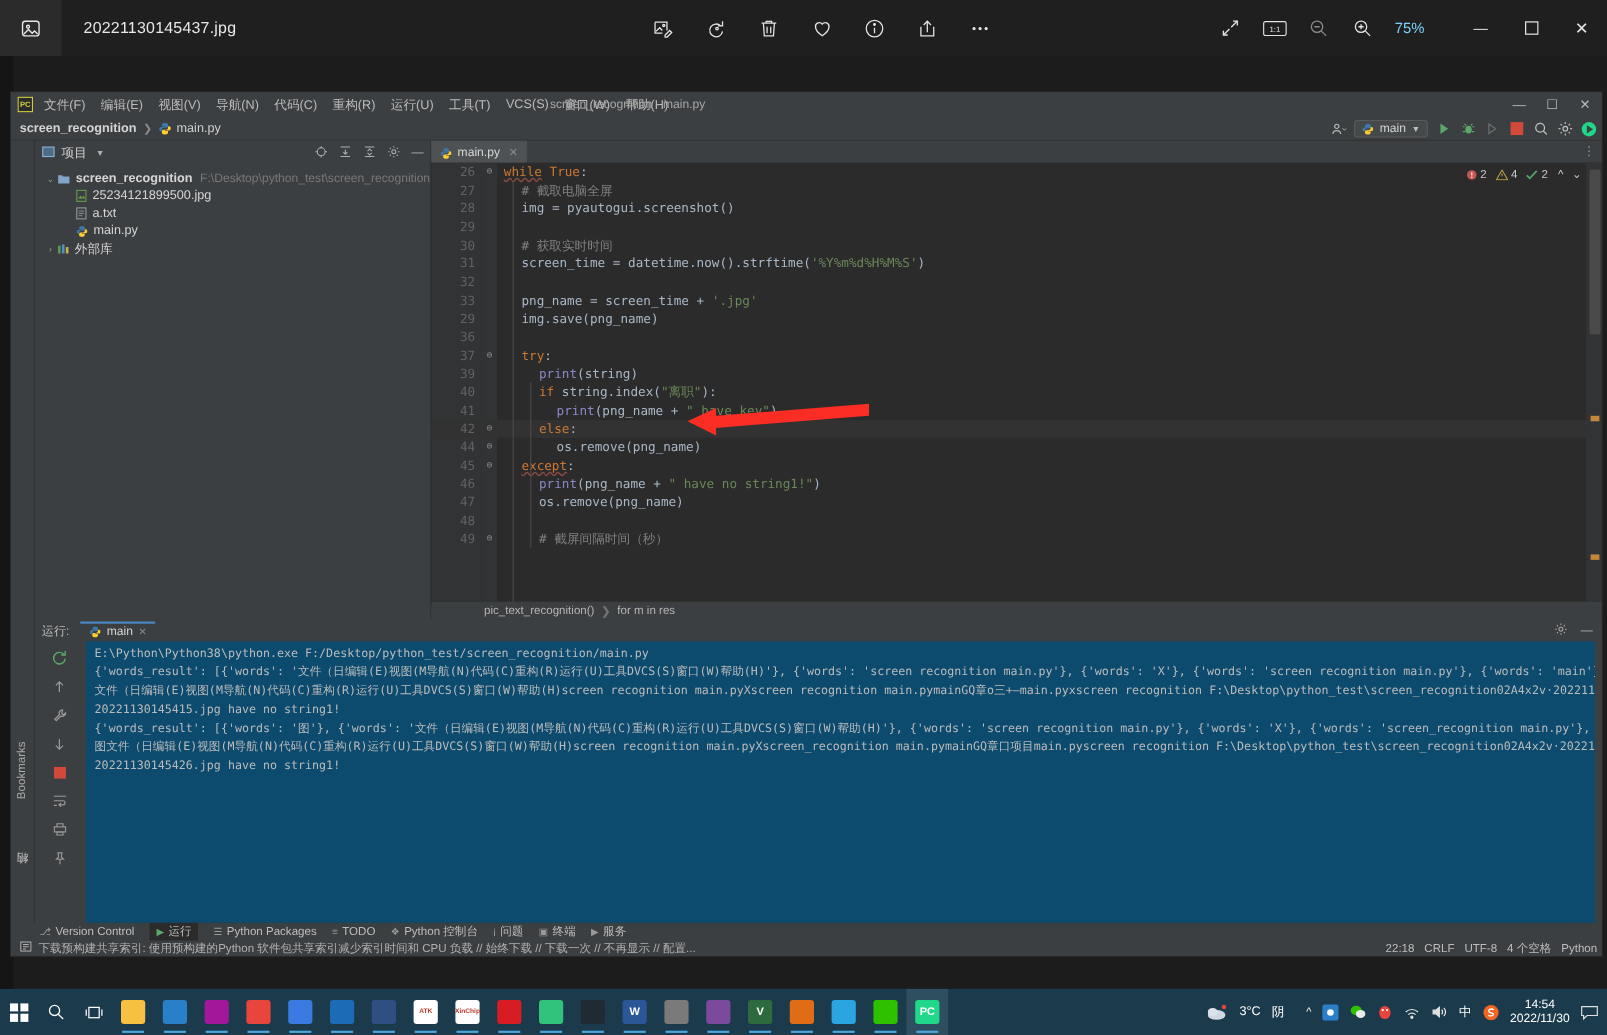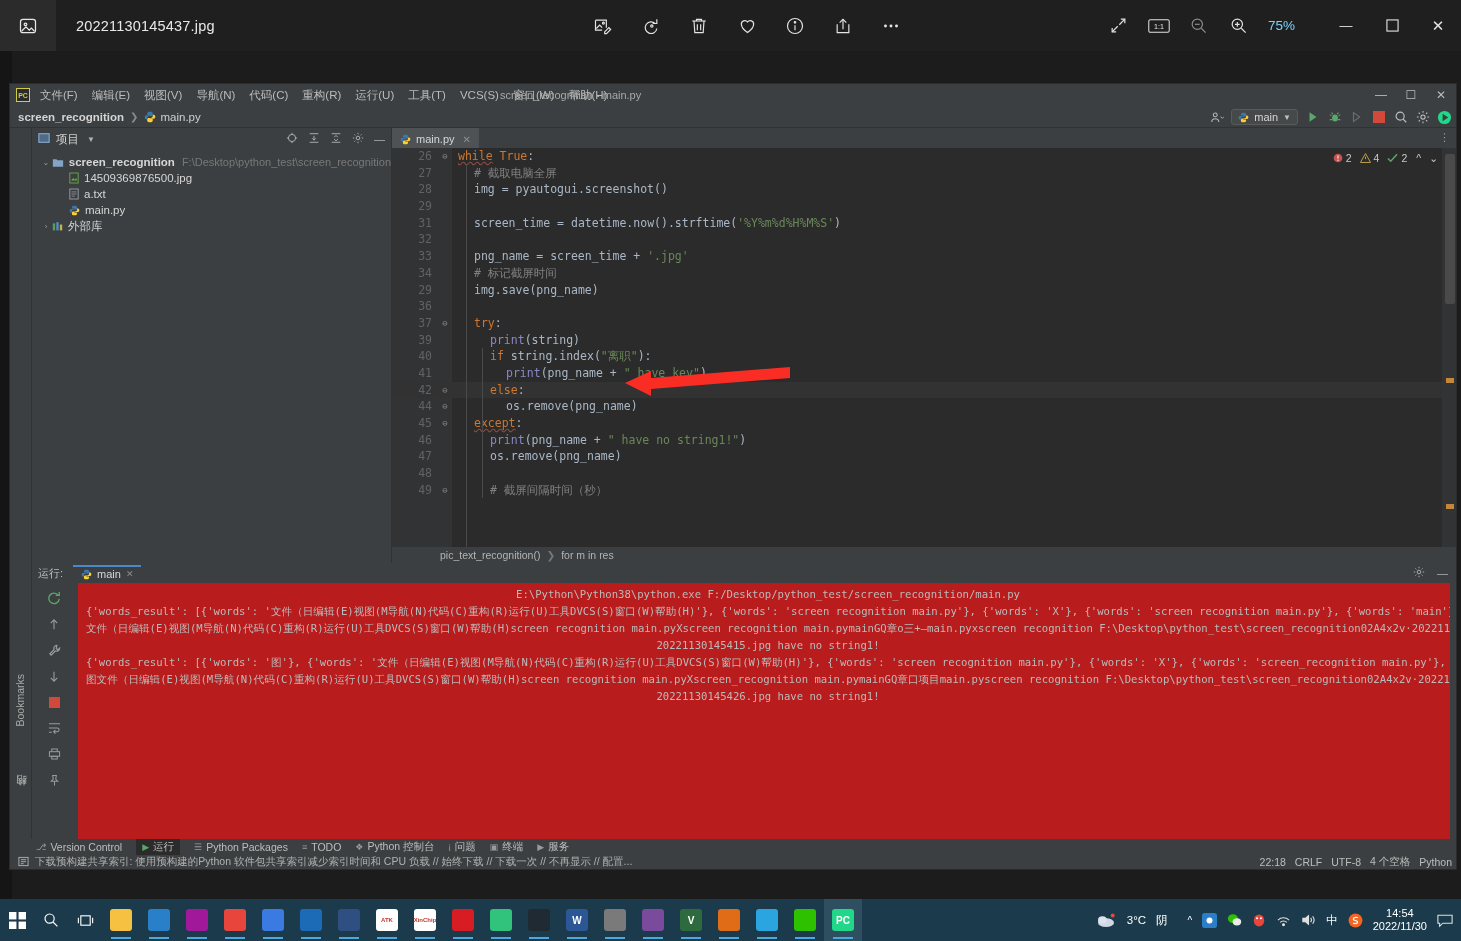--- a/index.html
+++ b/index.html
@@ -162,23 +162,23 @@
   .run-head { height:20px; display:flex; align-items:center; padding-left:6px; position:relative; }
   .run-head-label { color:#bdbdbd; font-size:11px; margin-right:10px; }
   .run-tab {
     display:flex; align-items:center; gap:5px; padding:1px 8px; border-top:2px solid #4a88c7;
     color:#d6d6d6; font-size:11px;
   }
   .run-head-right { position:absolute; right:8px; display:flex; gap:12px; align-items:center; }
   .run-gutter { position:absolute; left:0; top:20px; width:44px; bottom:0; background:#3c3f41; }
   .run-gutter .rg { width:26px; height:22px; margin:4px auto 0; display:flex; align-items:center; justify-content:center; }
   .console {
-    position:absolute; left:46px; top:20px; right:6px; bottom:0; background:#b91c1c;
+    position:absolute; left:46px; top:20px; right:6px; bottom:0; background:#0c4a6e;
     font-family:"DejaVu Sans Mono", monospace; font-size:10.6px; line-height:17px;
-    color:#bbbbbb; padding:3px 0 0 8px; overflow:hidden; white-space:pre;text-align:center;
+    color:#bbbbbb; padding:3px 0 0 8px; overflow:hidden; white-space:pre;
   }
   .console-scroll { position:absolute; right:0; top:20px; width:6px; bottom:0; background:#3c3f41; }
 
   
   .pc-status {
     position:absolute; left:0; bottom:0; width:100%; height:30px; background:#3c3f41;
   }
   .pc-status-tools {
     height:16px; display:flex; align-items:center; padding-left:26px; gap:14px;
     font-size:10.5px; color:#bdbdbd;
@@ -485,21 +485,21 @@
             <span class="tree-label bold">screen_recognition</span>
             <span class="tree-path">F:\Desktop\python_test\screen_recognition</span>
           </div>
           <div class="tree-row" style="padding-left:33px;">
             <span style="margin-right:5px;display:inline-flex;">
               <svg width="10" height="12" viewBox="0 0 12 14">
                   <rect x="1" y="1" width="10" height="12" fill="none" stroke="#6aa84f" stroke-width="1.1"></rect>
                   <path d="M2.5 10l2.5-3 2 2 1.5-2 1.5 3z" fill="#6aa84f"></path>
                 </svg>
             </span>
-            <span class="tree-label">14509369876500.jpg</span>
+            <span class="tree-label">25234121899500.jpg</span>
           </div>
           <div class="tree-row" style="padding-left:33px;">
             <span style="margin-right:5px;display:inline-flex;">
               <svg width="10" height="12" viewBox="0 0 12 14">
                   <rect x="1" y="1" width="10" height="12" fill="none" stroke="#9aa0a6" stroke-width="1.1"></rect>
                   <path d="M3 4.5h6M3 7h6M3 9.5h4" stroke="#9aa0a6" stroke-width="0.9"></path>
                 </svg>
             </span>
             <span class="tree-label">a.txt</span>
           </div>
@@ -543,24 +543,24 @@
 
         <div class="code-area">
           <div class="gutter"></div>
           <div class="fold-col"></div>
           <div class="caret-line" style="top:233.8px;"></div>
           <div class="codelines" id="codelines">
               <div class="cline"><span class="lnum">26</span><span class="fold">⊖</span><span class="ctext" style="left: 66px;"><span class="kw err-underline">while</span><span class="id"> </span><span class="kw">True</span><span class="id">:</span></span></div>
               <div class="cline"><span class="lnum">27</span><span class="ctext" style="left: 82px;"><span class="cmt"># 截取电脑全屏</span></span></div>
               <div class="cline"><span class="lnum">28</span><span class="ctext" style="left: 82px;"><span class="id">img</span><span class="id"> = </span><span class="id">pyautogui</span><span class="id">.</span><span class="id">screenshot</span><span class="id">()</span></span></div>
               <div class="cline"><span class="lnum">29</span><span class="ctext" style="left: 66px;"></span></div>
+              <div class="cline"><span class="lnum">30</span><span class="ctext" style="left: 82px;"><span class="cmt"># 获取实时时间</span></span></div>
               <div class="cline"><span class="lnum">31</span><span class="ctext" style="left: 82px;"><span class="id">screen_time</span><span class="id"> = </span><span class="id">datetime</span><span class="id">.</span><span class="id">now</span><span class="id">().</span><span class="id">strftime</span><span class="id">(</span><span class="str">'%Y%m%d%H%M%S'</span><span class="id">)</span></span></div>
               <div class="cline"><span class="lnum">32</span><span class="ctext" style="left: 66px;"></span></div>
               <div class="cline"><span class="lnum">33</span><span class="ctext" style="left: 82px;"><span class="id">png_name</span><span class="id"> = </span><span class="id">screen_time</span><span class="id"> + </span><span class="str">'.jpg'</span></span></div>
-              <div class="cline"><span class="lnum">34</span><span class="ctext" style="left: 82px;"><span class="cmt"># 标记截屏时间</span></span></div>
               <div class="cline"><span class="lnum">29</span><span class="ctext" style="left: 82px;"><span class="id">img</span><span class="id">.</span><span class="id">save</span><span class="id">(png_name)</span></span></div>
               <div class="cline"><span class="lnum">36</span><span class="ctext" style="left: 66px;"></span></div>
               <div class="cline"><span class="lnum">37</span><span class="fold">⊖</span><span class="ctext" style="left: 82px;"><span class="kw">try</span><span class="id">:</span></span></div>
               <div class="cline"><span class="lnum">39</span><span class="ctext" style="left: 98px;"><span class="builtin">print</span><span class="id">(string)</span></span></div>
               <div class="cline"><span class="lnum">40</span><span class="ctext" style="left: 98px;"><span class="kw">if</span><span class="id"> string</span><span class="id">.</span><span class="id">index</span><span class="id">(</span><span class="str">"离职"</span><span class="id">):</span></span></div>
               <div class="cline"><span class="lnum">41</span><span class="ctext" style="left: 114px;"><span class="builtin">print</span><span class="id">(png_name</span><span class="id"> + </span><span class="str">" have key"</span><span class="id">)</span></span></div>
               <div class="cline"><span class="lnum">42</span><span class="fold">⊖</span><span class="ctext" style="left: 98px;"><span class="kw">else</span><span class="id">:</span></span></div>
               <div class="cline"><span class="lnum">44</span><span class="fold">⊖</span><span class="ctext" style="left: 114px;"><span class="id">os</span><span class="id">.</span><span class="id">remove</span><span class="id">(png_name)</span></span></div>
               <div class="cline"><span class="lnum">45</span><span class="fold">⊖</span><span class="ctext" style="left: 82px;"><span class="kw err-underline">except</span><span class="id">:</span></span></div>
               <div class="cline"><span class="lnum">46</span><span class="ctext" style="left: 98px;"><span class="builtin">print</span><span class="id">(png_name</span><span class="id"> + </span><span class="str">" have no string1!"</span><span class="id">)</span></span></div>

